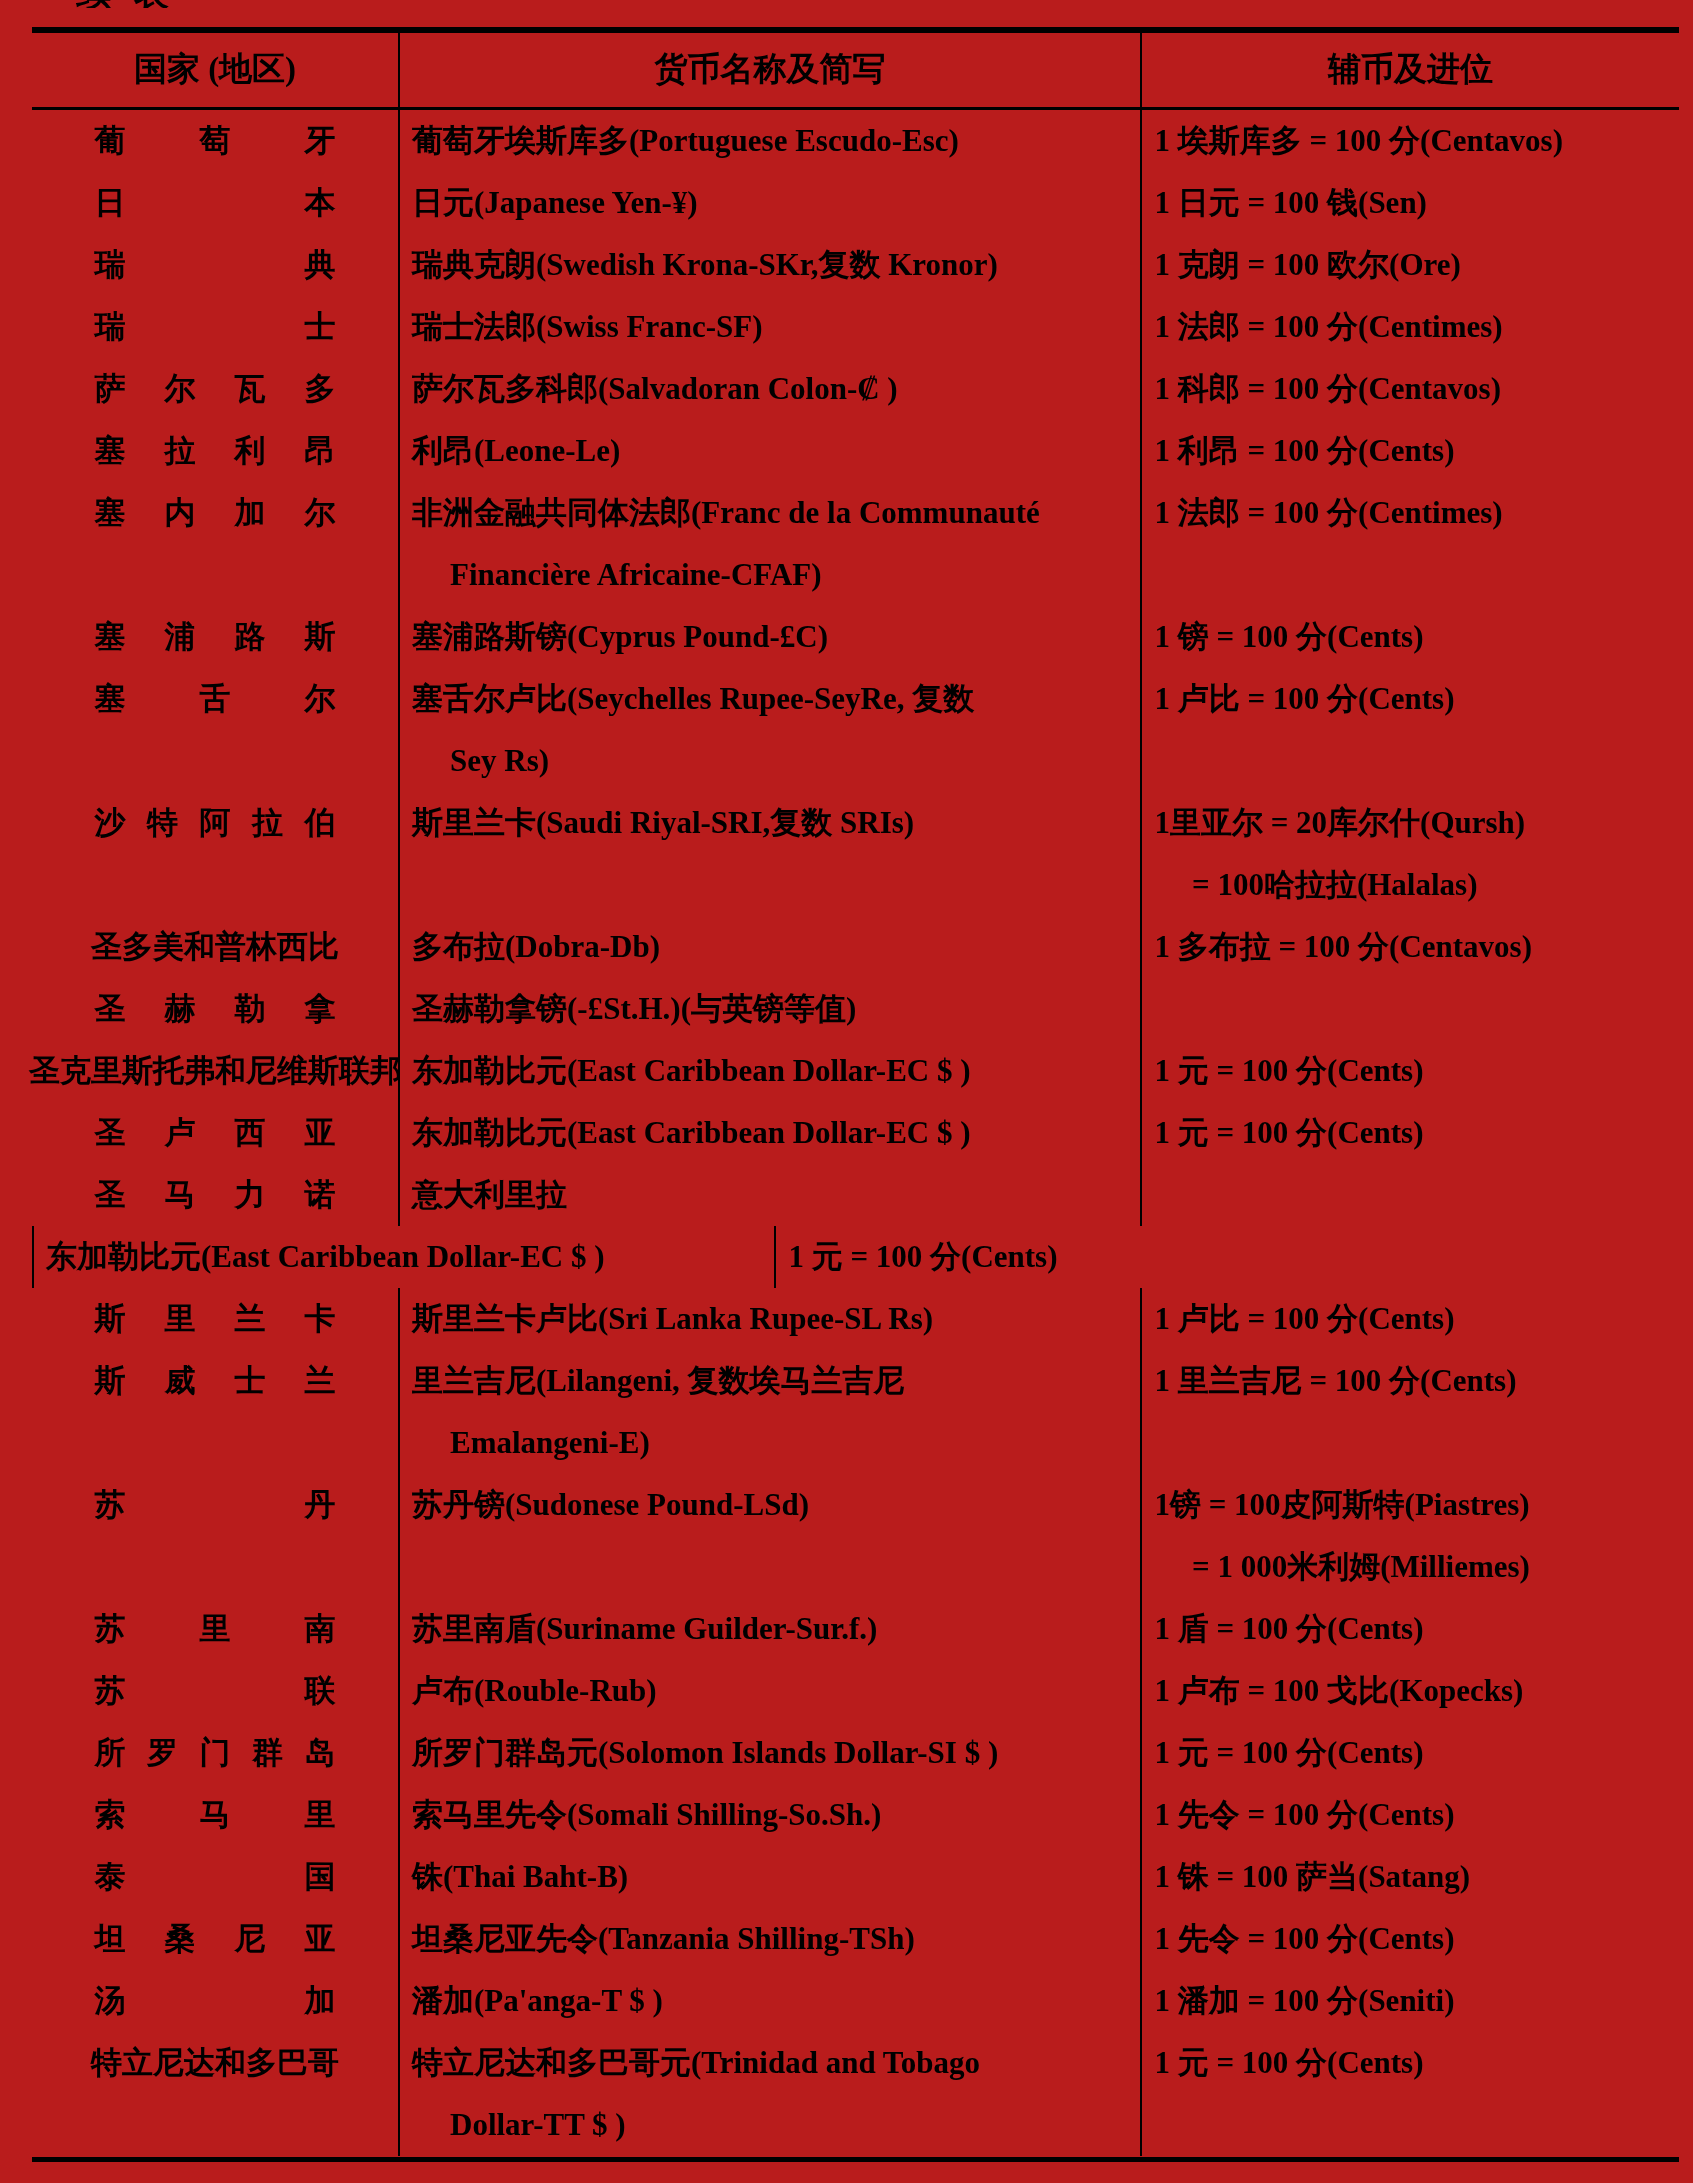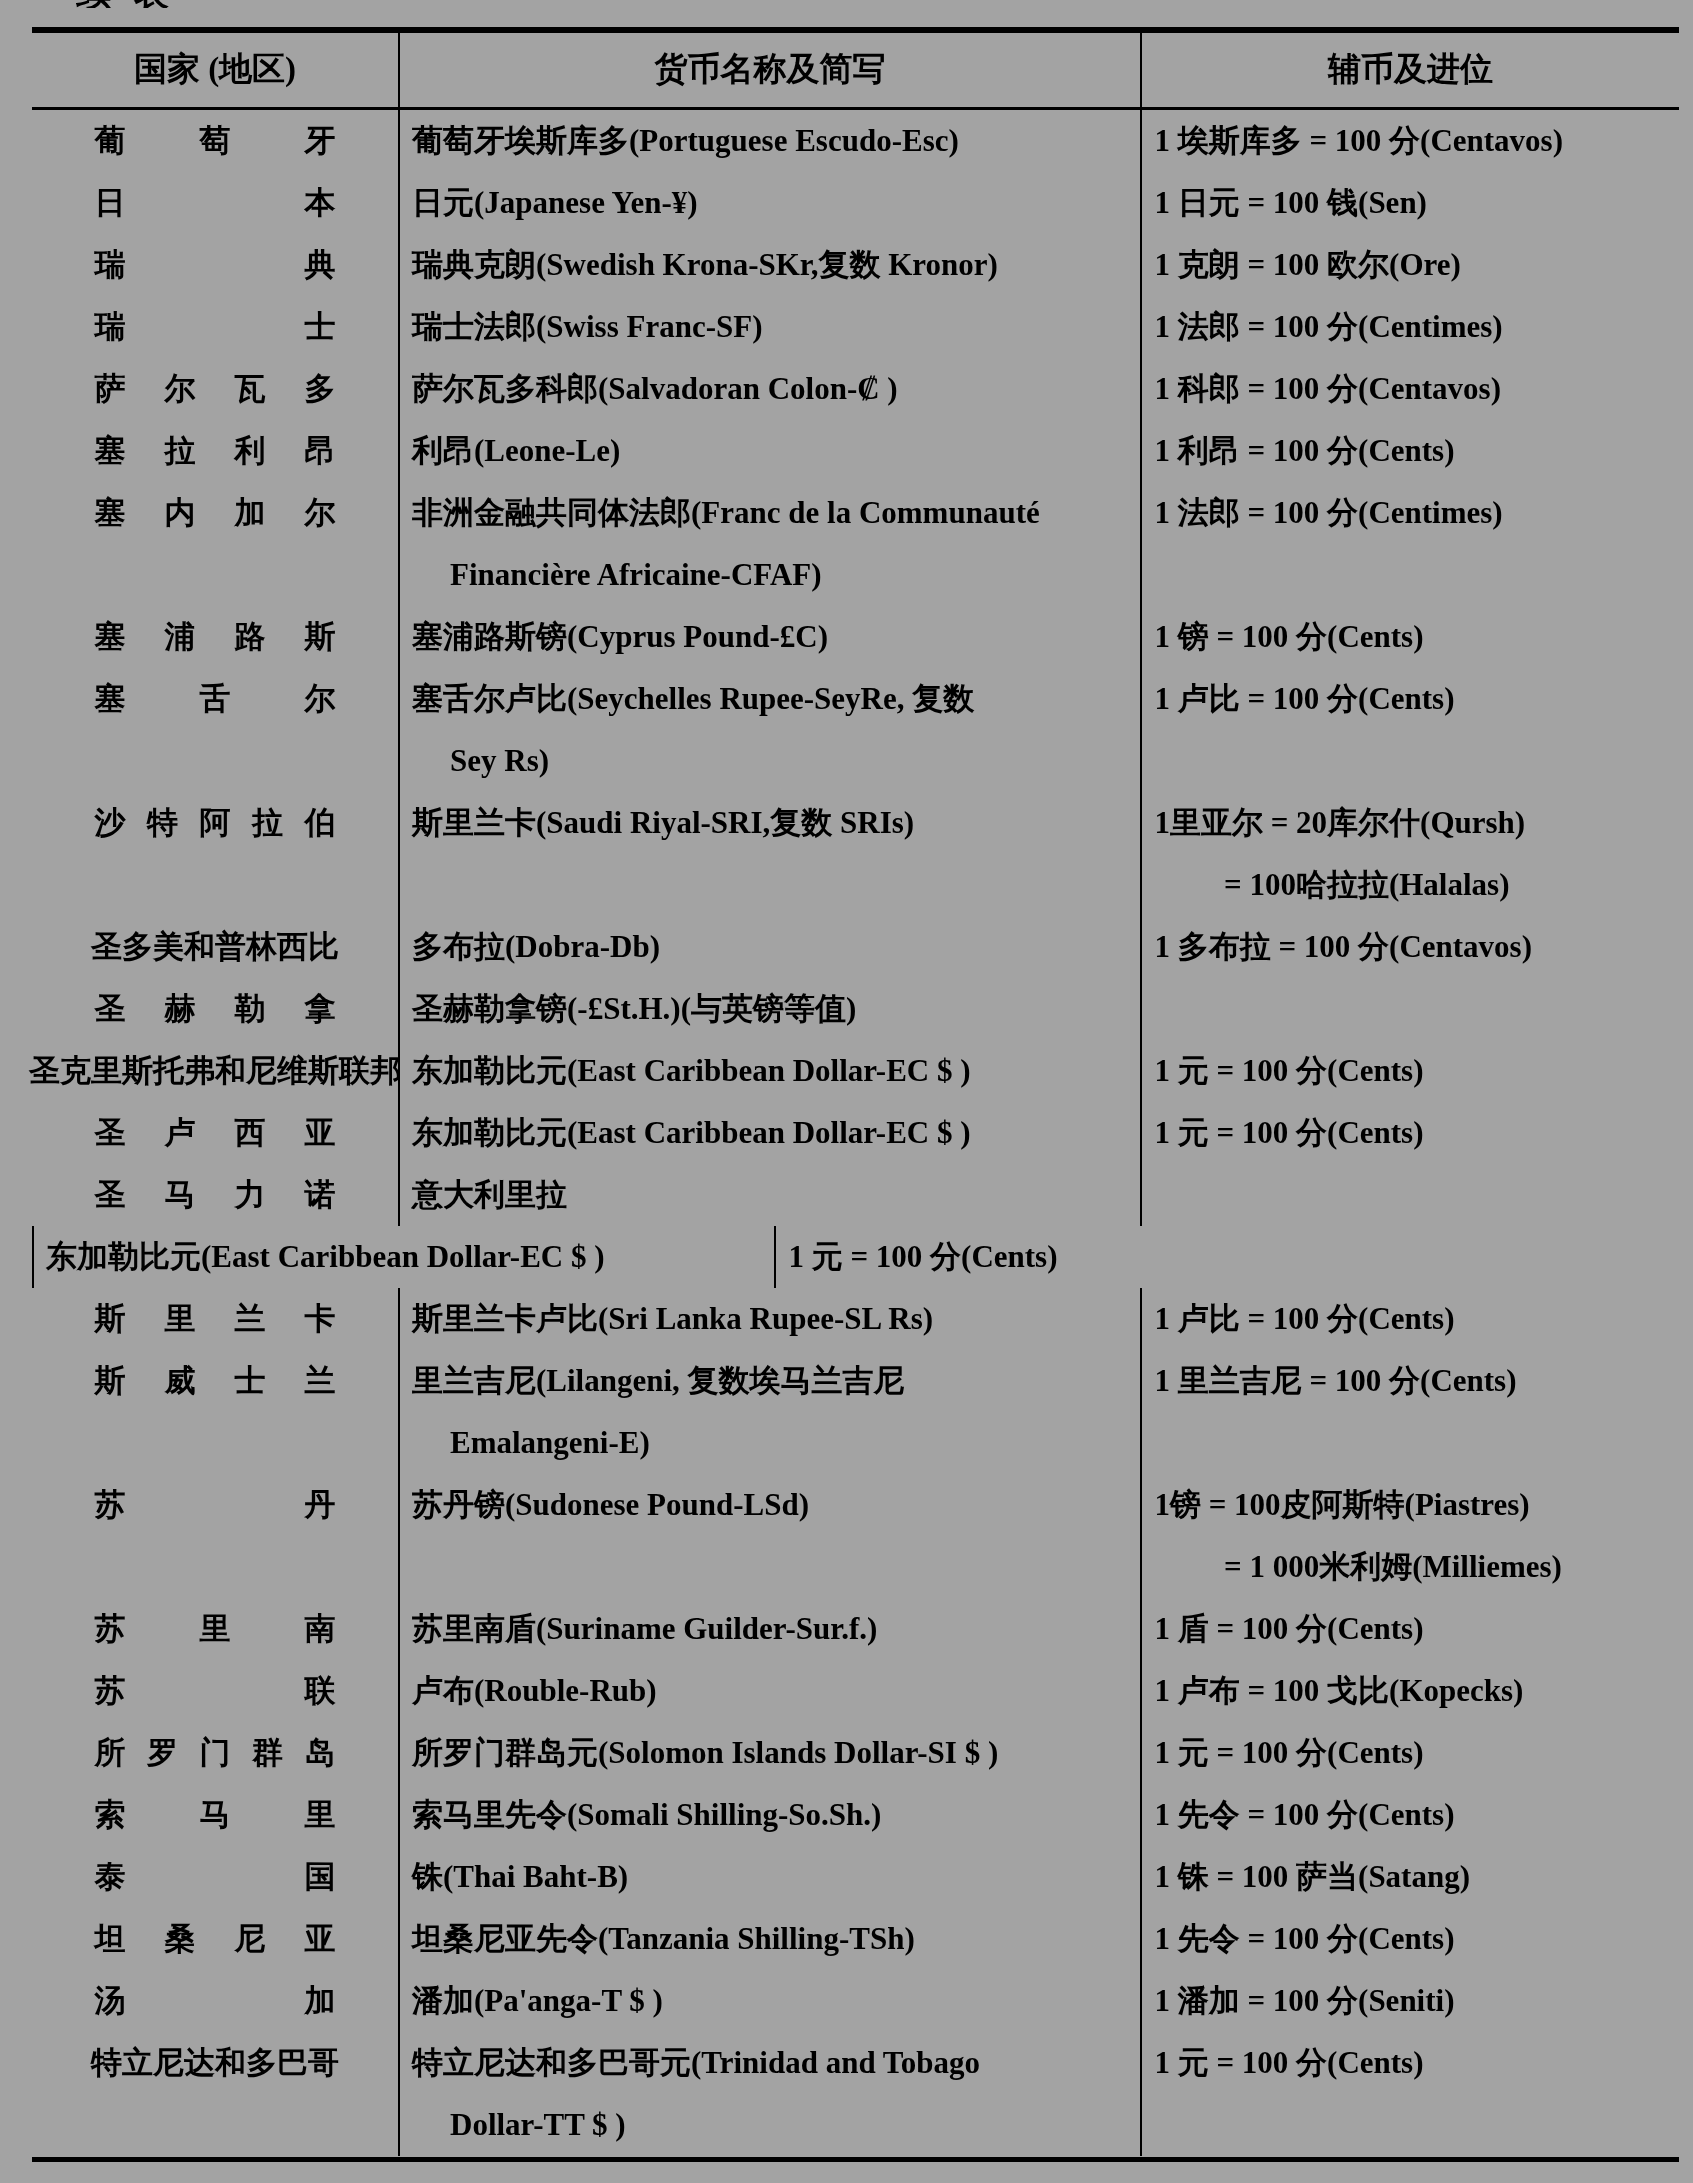--- a/index.html
+++ b/index.html
@@ -1,19 +1,19 @@
 <!DOCTYPE html>
 <html style="font-size:14px"><head>
 <meta charset="utf-8">
 <style>
   html,body{margin:0;padding:0;background:#e8e8e8;}
   .page{
     position:relative;
     width:1694px;height:2184px;
-    background:#a3a3a3;
+    background:#b91c1c;
     overflow:hidden;
     font-family:"Liberation Serif","DejaVu Serif",serif;
     font-weight:bold;
     color:#000;
   }
   
   .top-fragment{
     position:absolute;top:0;left:76px;width:133px;height:8px;
     overflow:hidden;
   }
@@ -42,21 +42,21 @@
   .c2{width:742px;box-sizing:border-box;flex:none;border-left:2.7px solid #000;}
   .c3{width:539px;box-sizing:border-box;flex:none;border-left:2.7px solid #000;}
   .line{
     height:62px;display:flex;align-items:center;
     font-size:31px;white-space:nowrap;
   }
   .td.c1 .line{justify-content:center;}
   .td.c2 .line{padding-left:12px;}
   .td.c3 .line{padding-left:12.4px;}
   .td.c2 .line.wrap2{padding-left:50px;}
-  .td.c3 .line.wrap3{padding-left:82px;}
+  .td.c3 .line.wrap3{padding-left:50px;}
   .country{
     display:inline-block;width:241px;
     text-align:justify;text-align-last:justify;
     text-justify:inter-character;
     white-space:nowrap;
   }
   .country.long{width:auto;text-align-last:auto;}
 </style>
 </head>
 <body>

